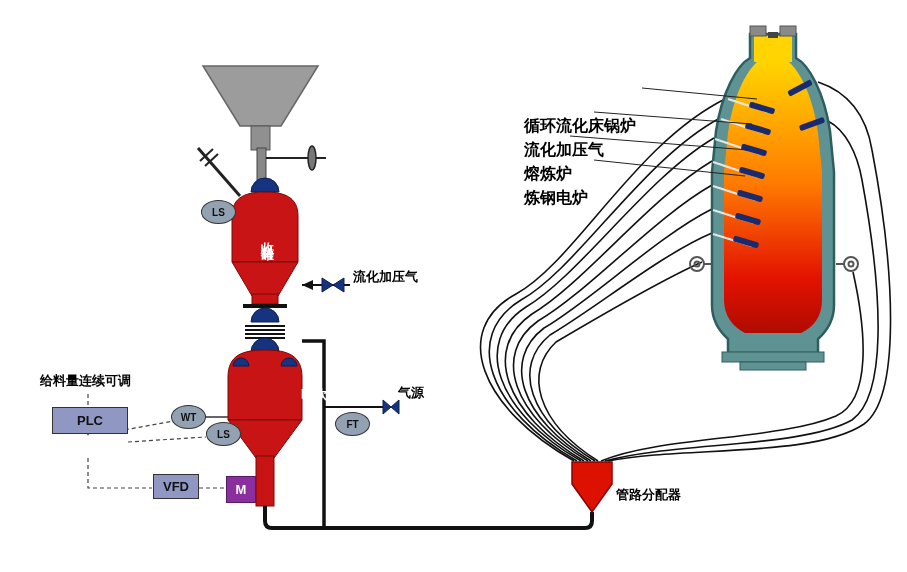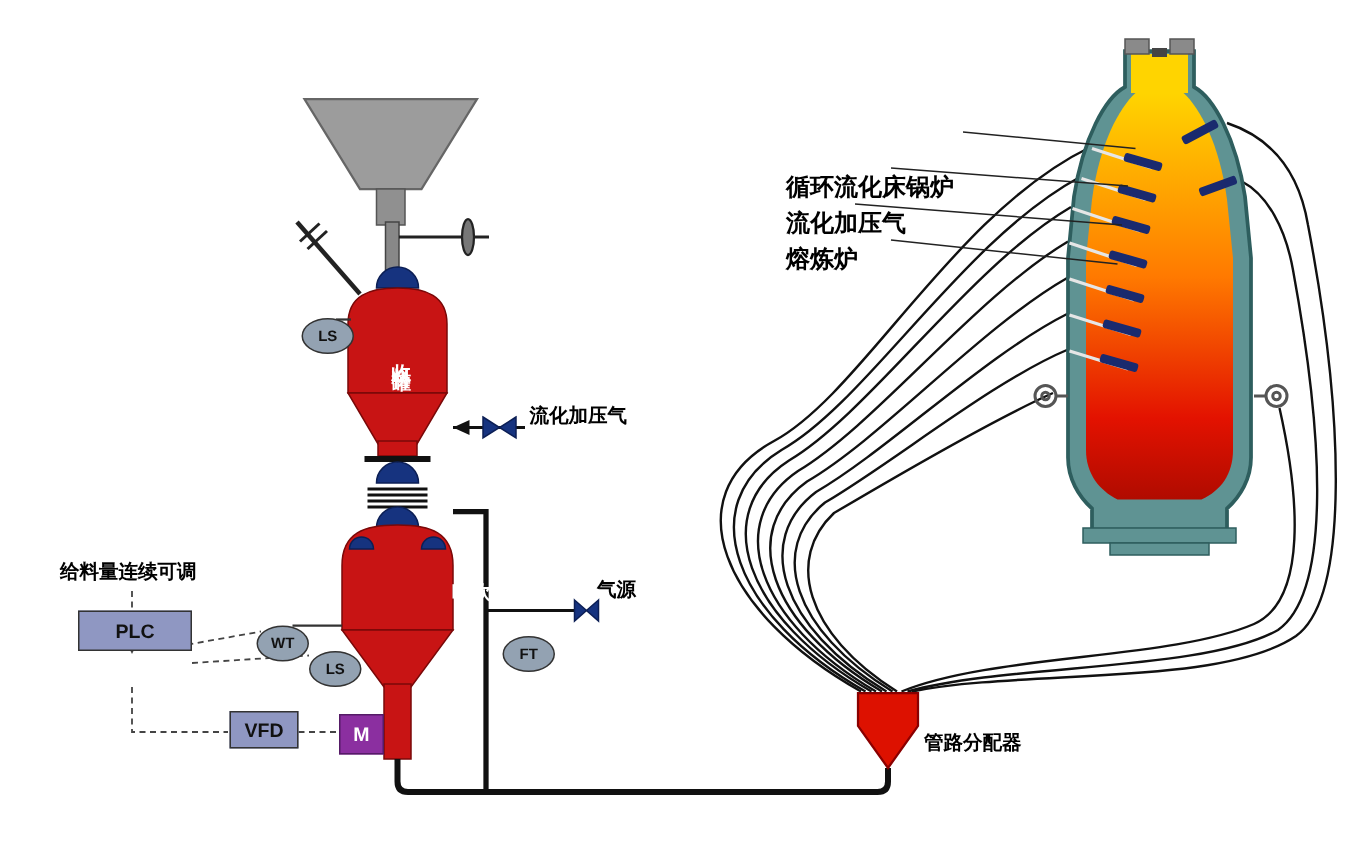--- a/index.html
+++ b/index.html
@@ -4,21 +4,21 @@
 <style>
   html,body{margin:0;padding:0;background:#fff;}
   .canvas{position:relative;width:907px;height:572px;background:#ffffff;overflow:hidden;
           font-family:"Liberation Sans","DejaVu Sans",sans-serif;}
   .canvas svg{position:absolute;left:0;top:0;}
   .lbl{position:absolute;font-weight:bold;color:#000;font-size:13px;white-space:nowrap;}
   .tank-label{position:absolute;color:#fff;font-weight:bold;font-size:13px;text-align:center;}
   .v-label{writing-mode:vertical-rl;text-orientation:upright;letter-spacing:3px;}
   .circle{position:absolute;width:35px;height:24px;border-radius:50%;
           background:var(--instrument_gray);border:1.5px solid #333;box-sizing:border-box;
-          display:flex;align-items:center;justify-content:center;font-size:10px;font-weight:bold;color:#111;margin-top:12px;}
+          display:flex;align-items:center;justify-content:center;font-size:10px;font-weight:bold;color:#111;}
   .box{position:absolute;border:1.2px solid #333;box-sizing:border-box;
        display:flex;align-items:center;justify-content:center;font-size:13px;font-weight:bold;color:#111;}
   .plc{left:52px;top:407px;width:76px;height:27px;background:var(--box_blue);}
   .vfd{left:153px;top:474px;width:46px;height:25px;background:var(--box_blue);}
   .motor{left:226px;top:476px;width:30px;height:27px;background:var(--motor_purple);color:#fff;border-color:#551b66;}
   .furnace-types{position:absolute;left:524px;top:76px;font-size:16px;font-weight:bold;line-height:24px;color:#000;margin-top:38px;}
 </style>
 </head>
 <body>
 
@@ -161,20 +161,21 @@
   </g>
   <polygon points="84,428 92,428 88,436" fill="#444"></polygon>
 
   <polygon points="572,462 612,462 612,484 592,512 572,484" style="fill:var(--distributor_red)" stroke="#8a0000" stroke-width="1.5"></polygon>
 </svg>
 
 <div class="furnace-types">
   <div>循环流化床锅炉</div>
   <div>流化加压气</div>
   <div>熔炼炉</div>
+  <div>炼钢电炉</div>
 </div>
 
 <div class="lbl" style="left:40px;top:372px;">给料量连续可调</div>
 <div class="lbl" style="left:353px;top:268px;">流化加压气</div>
 <div class="lbl" style="left:398px;top:384px;">气源</div>
 <div class="lbl" style="left:616px;top:486px;">管路分配器</div>
 
 <div class="tank-label v-label" style="left:258px;top:204px;height:64px;">收料罐</div>
 <div class="tank-label" style="left:256px;top:386px;width:50px;margin-left:40px;">喷吹罐</div>
 

